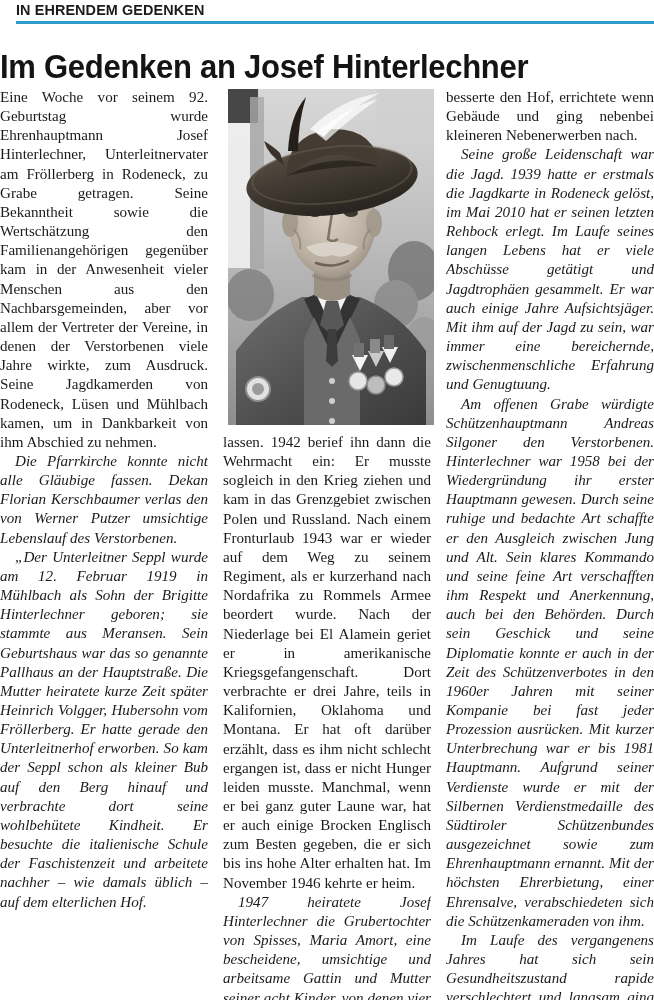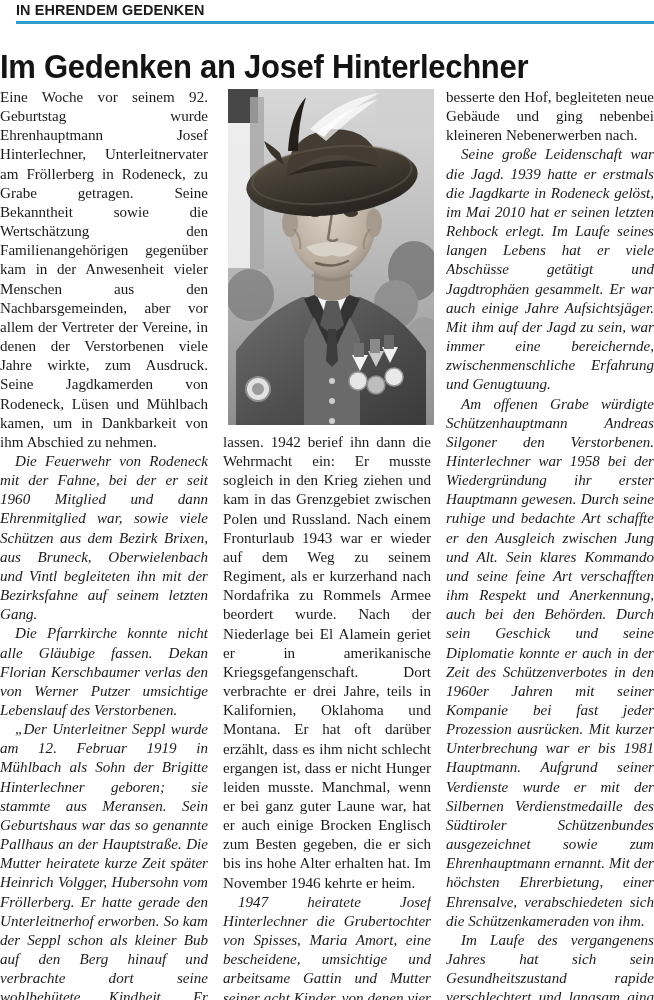--- a/index.html
+++ b/index.html
@@ -241,33 +241,32 @@
 
       <path d="M82 40 Q112 10 152 4 Q120 20 96 48 Z" fill="#f4f4f4" opacity="0.95"></path>
       <path d="M88 44 Q120 18 150 10 Q124 28 98 52 Z" fill="#ffffff" opacity="0.7"></path>
     </svg>
   </div>
 
   <div class="columns">
 
     <div class="col col-1">
       <p>Eine Woche vor seinem 92. Geburtstag wurde Ehrenhauptmann Josef Hinterlechner, Unterleitnervater am Fröllerberg in Rodeneck, zu Grabe getragen. Seine Bekanntheit sowie die Wertschätzung den Familienangehörigen gegenüber kam in der Anwesenheit vieler Menschen aus den Nachbarsgemeinden, aber vor allem der Vertreter der Vereine, in denen der Verstorbenen viele Jahre wirkte, zum Ausdruck. Seine Jagdkamerden von Rodeneck, Lüsen und Mühlbach kamen, um in Dankbarkeit von ihm Abschied zu nehmen.</p>
-      <p class="indent">Die Feuerwehr von Rodeneck mit der Fahne, bei der er seit 1960 Mitglied und dann Ehrenmitglied war, sowie viele Schützen aus dem Bezirk Brixen, aus Bruneck, Oberwielenbach und Vintl begleiteten ihn mit der Bezirksfahne auf seinem letzten Gang.</p>
       <p class="indent">Die Pfarrkirche konnte nicht alle Gläubige fassen. Dekan Florian Kerschbaumer verlas den von Werner Putzer umsichtige Lebenslauf des Verstorbenen.</p>
       <p class="indent">„Der Unterleitner Seppl wurde am 12. Februar 1919 in Mühlbach als Sohn der Brigitte Hinterlechner geboren; sie stammte aus Meransen. Sein Geburtshaus war das so genannte Pallhaus an der Hauptstraße. Die Mutter heiratete kurze Zeit später Heinrich Volgger, Hubersohn vom Fröllerberg. Er hatte gerade den Unterleitnerhof erworben. So kam der Seppl schon als kleiner Bub auf den Berg hinauf und verbrachte dort seine wohlbehütete Kindheit. Er besuchte die italienische Schule der Faschistenzeit und arbeitete nachher – wie damals üblich – auf dem elterlichen Hof.</p>
 
     </div>
 
     <div class="col col-2">
       <div class="photo-spacer"></div>
       <p>lassen. 1942 berief ihn dann die Wehrmacht ein: Er musste sogleich in den Krieg ziehen und kam in das Grenzgebiet zwischen Polen und Russland. Nach einem Fronturlaub 1943 war er wieder auf dem Weg zu seinem Regiment, als er kurzerhand nach Nordafrika zu Rommels Armee beordert wurde. Nach der Niederlage bei El Alamein geriet er in amerikanische Kriegsgefangenschaft. Dort verbrachte er drei Jahre, teils in Kalifornien, Oklahoma und Montana. Er hat oft darüber erzählt, dass es ihm nicht schlecht ergangen ist, dass er nicht Hunger leiden musste. Manchmal, wenn er bei ganz guter Laune war, hat er auch einige Brocken Englisch zum Besten gegeben, die er sich bis ins hohe Alter erhalten hat. Im November 1946 kehrte er heim.</p>
       <p class="indent">1947 heiratete Josef Hinterlechner die Grubertochter von Spisses, Maria Amort, eine bescheidene, umsichtige und arbeitsame Gattin und Mutter seiner acht Kinder, von denen vier im Kindesalter starben. Er führte den Hof mit Umsicht und Hingabe, die Landwirtschaft war nämlich seine große Freude. Er ver-</p>
     </div>
 
     <div class="col col-3">
-      <p>besserte den Hof, begleiteten neue Gebäude und ging nebenbei kleineren Nebenerwerben nach.</p>
+      <p>besserte den Hof, errichtete wenn Gebäude und ging nebenbei kleineren Nebenerwerben nach.</p>
       <p class="indent">Seine große Leidenschaft war die Jagd. 1939 hatte er erstmals die Jagdkarte in Rodeneck gelöst, im Mai 2010 hat er seinen letzten Rehbock erlegt. Im Laufe seines langen Lebens hat er viele Abschüsse getätigt und Jagdtrophäen gesammelt. Er war auch einige Jahre Aufsichtsjäger. Mit ihm auf der Jagd zu sein, war immer eine bereichernde, zwischenmenschliche Erfahrung und Genugtuung.</p>
       <p class="indent">Am offenen Grabe würdigte Schützenhauptmann Andreas Silgoner den Verstorbenen. Hinterlechner war 1958 bei der Wiedergründung ihr erster Hauptmann gewesen. Durch seine ruhige und bedachte Art schaffte er den Ausgleich zwischen Jung und Alt. Sein klares Kommando und seine feine Art verschafften ihm Respekt und Anerkennung, auch bei den Behörden. Durch sein Geschick und seine Diplomatie konnte er auch in der Zeit des Schützenverbotes in den 1960er Jahren mit seiner Kompanie bei fast jeder Prozession ausrücken. Mit kurzer Unterbrechung war er bis 1981 Hauptmann. Aufgrund seiner Verdienste wurde er mit der Silbernen Verdienstmedaille des Südtiroler Schützenbundes ausgezeichnet sowie zum Ehrenhauptmann ernannt. Mit der höchsten Ehrerbietung, einer Ehrensalve, verabschiedeten sich die Schützenkameraden von ihm.</p>
       <p class="indent"><span>Im Laufe des vergangenens Jahres hat sich sein Gesundheitszustand rapide verschlechtert und langsam ging seine Lebenskraft zu Ende. Am Abend des 30. Jänner ist der gute Vater, der umgängliche Mitbürger, der kernige Unterleitnerbauer heimgekehrt zu seinem Herrn. Er ruhe nun in Gottes Frieden!</span><span class="byline-gap"></span></p>
     </div>
 
   </div>
 </div>
 
 </body></html>

